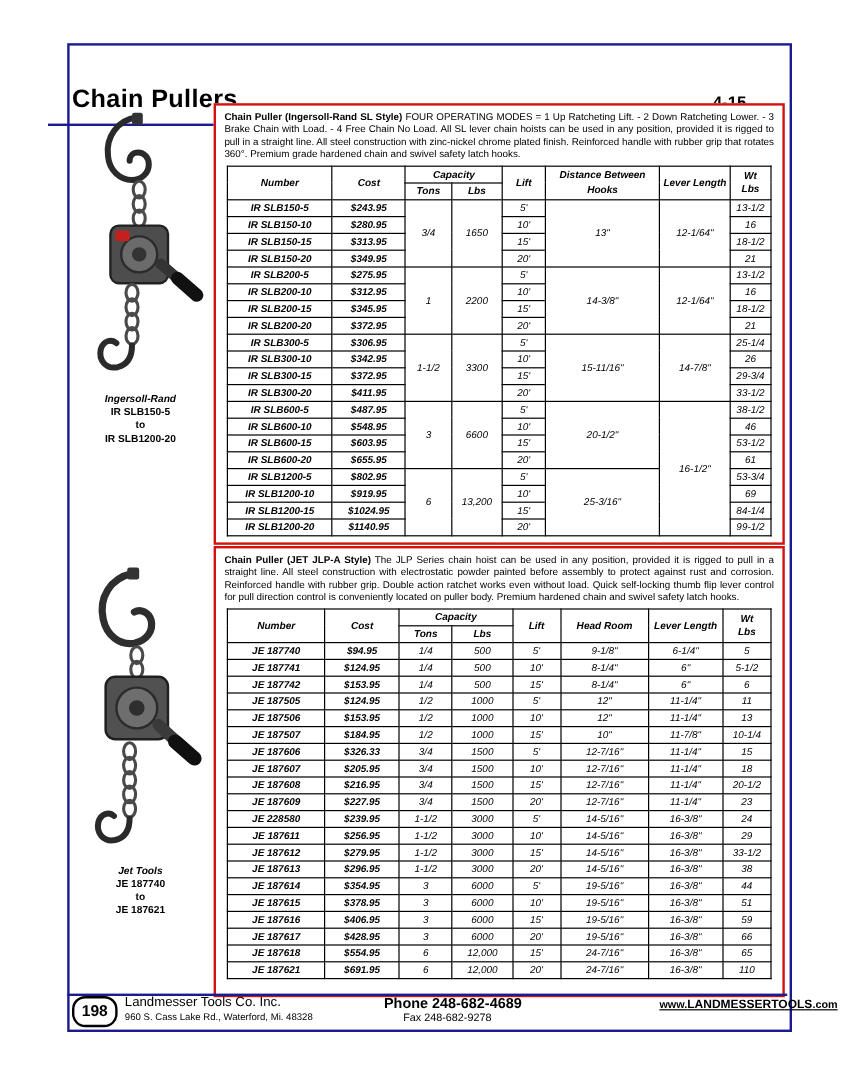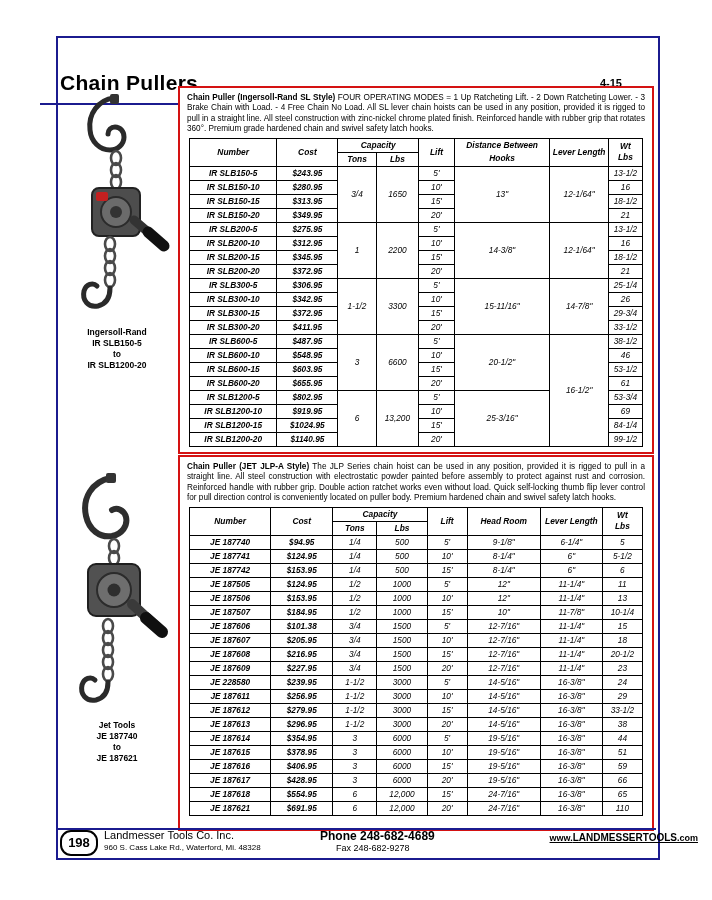--- a/index.html
+++ b/index.html
@@ -1,24 +1,24 @@
 <!DOCTYPE html>
 <html><head>
 <meta charset="utf-8">
 <style>
   html,body{margin:0;padding:0;background:#ffffff;}
   body{font-family:"Liberation Sans", sans-serif;color:#000;}
   #page{position:relative;width:712px;height:900px;background:#fff;overflow:hidden;}
   .frame{position:absolute;left:56px;top:36px;width:600px;height:820px;border:2px solid #1b1b8f;}
   .hdr{position:absolute;left:40px;top:38px;width:596px;height:40px;border-bottom:2px solid #1b1b8f;margin-top:25px;}
   .hdr-title{position:absolute;left:20px;top:8px;font-size:21px;font-weight:bold;letter-spacing:0.3px;}
-  .hdr-page{position:absolute;right:14px;top:14px;font-size:11px;font-weight:bold;}
+  .hdr-page{position:absolute;right:14px;top:14px;font-size:14px;font-weight:bold;}
 
   .leftcol{position:absolute;left:62px;top:86px;width:110px;text-align:center;}
-  .caption{font-size:8.5px;font-weight:bold;line-height:11px;}
+  .caption{font-size:8.5px;font-weight:bold;line-height:11px;font-style:italic;}
   .caption2{font-size:8.5px;font-weight:bold;line-height:11px;}
 
   .redbox{position:absolute;border:2px solid #d41212;background:#fff;}
   .rb1{left:178px;top:86px;width:472px;height:364px;}
   .rb2{left:178px;top:455px;width:472px;height:372px;}
 
   .blurb{font-size:8.2px;line-height:10.4px;text-align:justify;padding:5px 7px 3px 7px;}
   .blurb b{font-weight:bold;}
 
   table.t{border-collapse:collapse;width:454px;margin:0 auto;font-size:8.3px;font-style:italic;}
@@ -362,21 +362,21 @@
             <td class="price">$184.95</td>
             <td>1/2</td>
             <td>1000</td>
             <td>15'</td>
             <td>10"</td>
             <td>11-7/8"</td>
             <td>10-1/4</td>
           </tr>
           <tr>
             <td class="num">JE 187606</td>
-            <td class="price">$101.38</td>
+            <td class="price">$326.33</td>
             <td>3/4</td>
             <td>1500</td>
             <td>5'</td>
             <td>12-7/16"</td>
             <td>11-1/4"</td>
             <td>15</td>
           </tr>
           <tr>
             <td class="num">JE 187607</td>
             <td class="price">$205.95</td>

